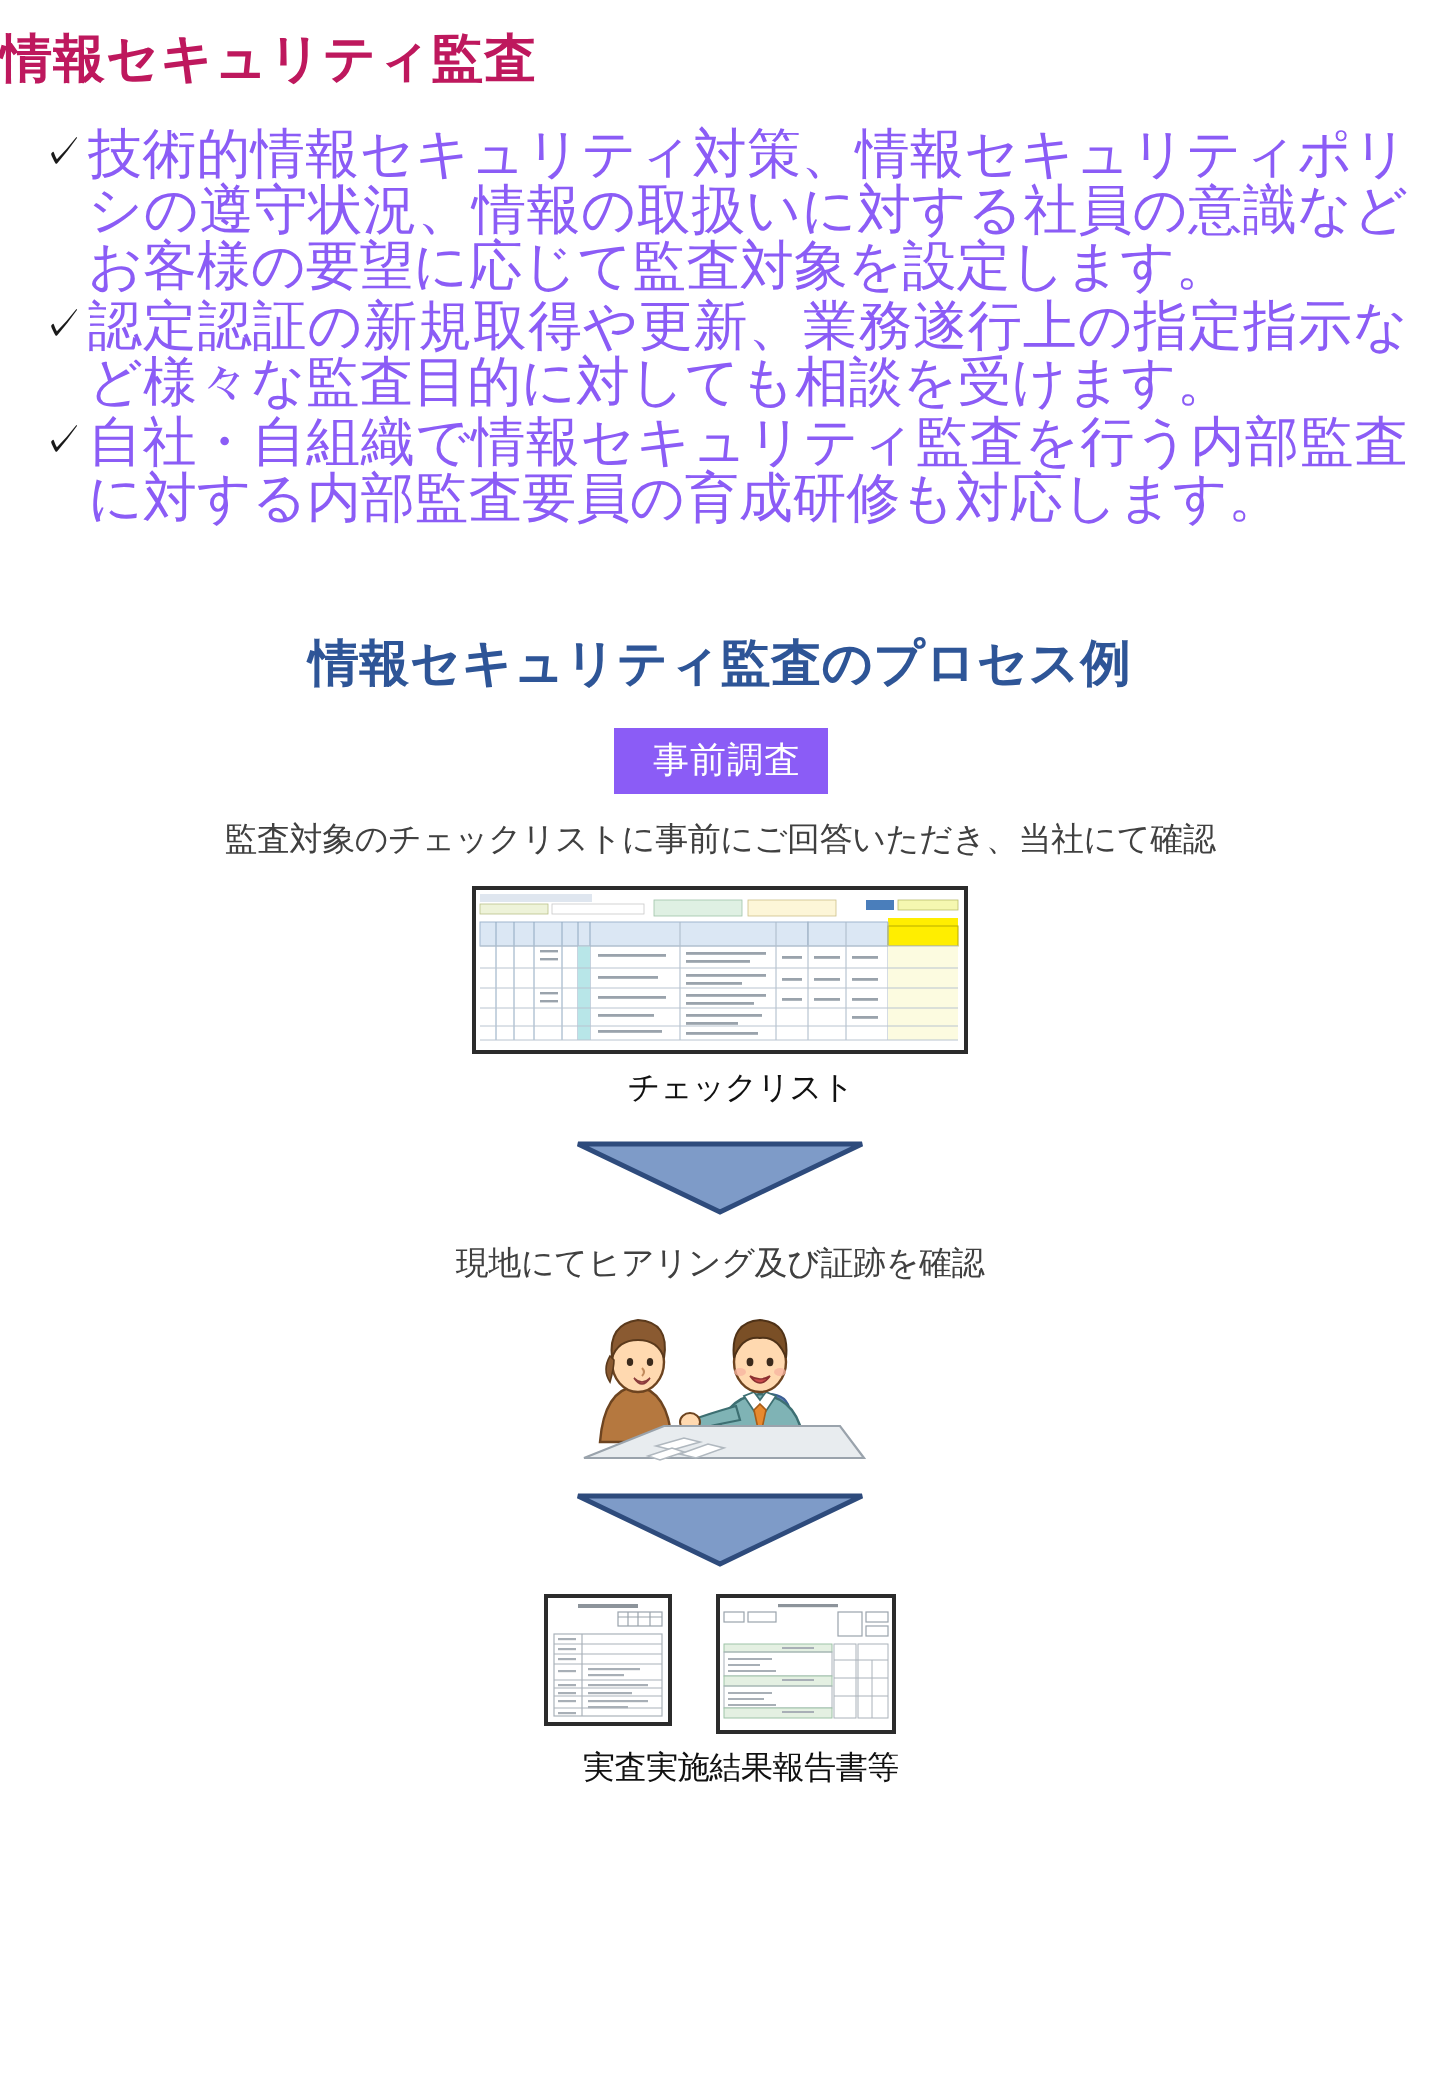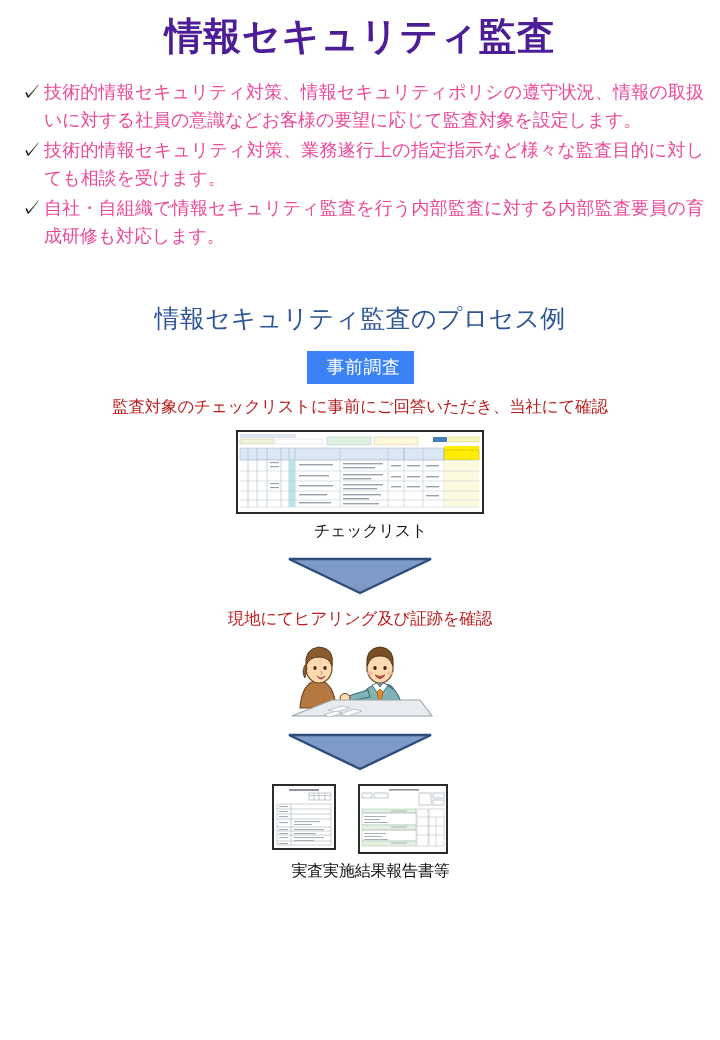--- a/index.html
+++ b/index.html
@@ -11,25 +11,24 @@
     width: 720px;
     height: 1040px;
     position: relative;
     font-family: "Liberation Sans", "DejaVu Sans", sans-serif;
     color: #111111;
     overflow: hidden;
   }
 
   
   .page-title {
-    text-align: center;
-    font-size: 38px;
+    font-size: 26px;
     font-weight: bold;
     letter-spacing: 0.5px;
-    color: #4c1d95;
+    color: #be185d;
     margin: 14px 0 0 0;
     line-height: 1.2;
   }
 
   
   .bullets {
     margin: 18px 16px 0 18px;
   }
   .bullet-row {
     display: flex;
@@ -40,55 +39,55 @@
     flex: 0 0 auto;
     width: 26px;
     font-size: 20px;
     line-height: 28px;
     text-align: center;
     color: #1a1a1a;
     font-weight: 300;
   }
   .bullet-text {
     flex: 1 1 auto;
-    font-size: 18px;
+    font-size: 27px;
     line-height: 28px;
     text-align: justify;
     text-justify: inter-character;
-    color: #ec4899;
+    color: #8b5cf6;
     letter-spacing: -0.1px;
   }
 
   
   .process {
     position: relative;
     margin-top: 52px;
     text-align: center;
   }
   .process-heading {
     font-size: 25px;
-    font-weight: normal;
+    font-weight: bold;
     color: #2e5597;
     letter-spacing: 0.3px;
     margin-bottom: 16px;
   }
 
   .step-badge {
     display: inline-block;
-    background: #3b82f6;
+    background: #8b5cf6;
     color: #ffffff;
     font-size: 18px;
     line-height: 1.0;
     padding: 7px 13px 8px 20px;
     letter-spacing: 0.5px;
   }
 
   .step-desc {
     font-size: 16.5px;
-    color: #b91c1c;
+    color: #404040;
     margin-top: 12px;
     letter-spacing: -0.2px;
   }
 
   .caption {
     font-size: 16px;
     color: #111111;
     margin-top: 7px;
     letter-spacing: -0.2px;
     padding-left: 21px;
@@ -143,21 +142,21 @@
 
 <div class="bullets">
 
   <div class="bullet-row">
     <span class="bullet-mark">✓</span>
     <span class="bullet-text">技術的情報セキュリティ対策、情報セキュリティポリシの遵守状況、情報の取扱いに対する社員の意識などお客様の要望に応じて監査対象を設定します。</span>
   </div>
 
   <div class="bullet-row">
     <span class="bullet-mark">✓</span>
-    <span class="bullet-text">技術的情報セキュリティ対策、業務遂行上の指定指示など様々な監査目的に対しても相談を受けます。</span>
+    <span class="bullet-text">認定認証の新規取得や更新、業務遂行上の指定指示など様々な監査目的に対しても相談を受けます。</span>
   </div>
 
   <div class="bullet-row">
     <span class="bullet-mark">✓</span>
     <span class="bullet-text">自社・自組織で情報セキュリティ監査を行う内部監査に対する内部監査要員の育成研修も対応します。</span>
   </div>
 
 </div>
 
 <div class="process">

